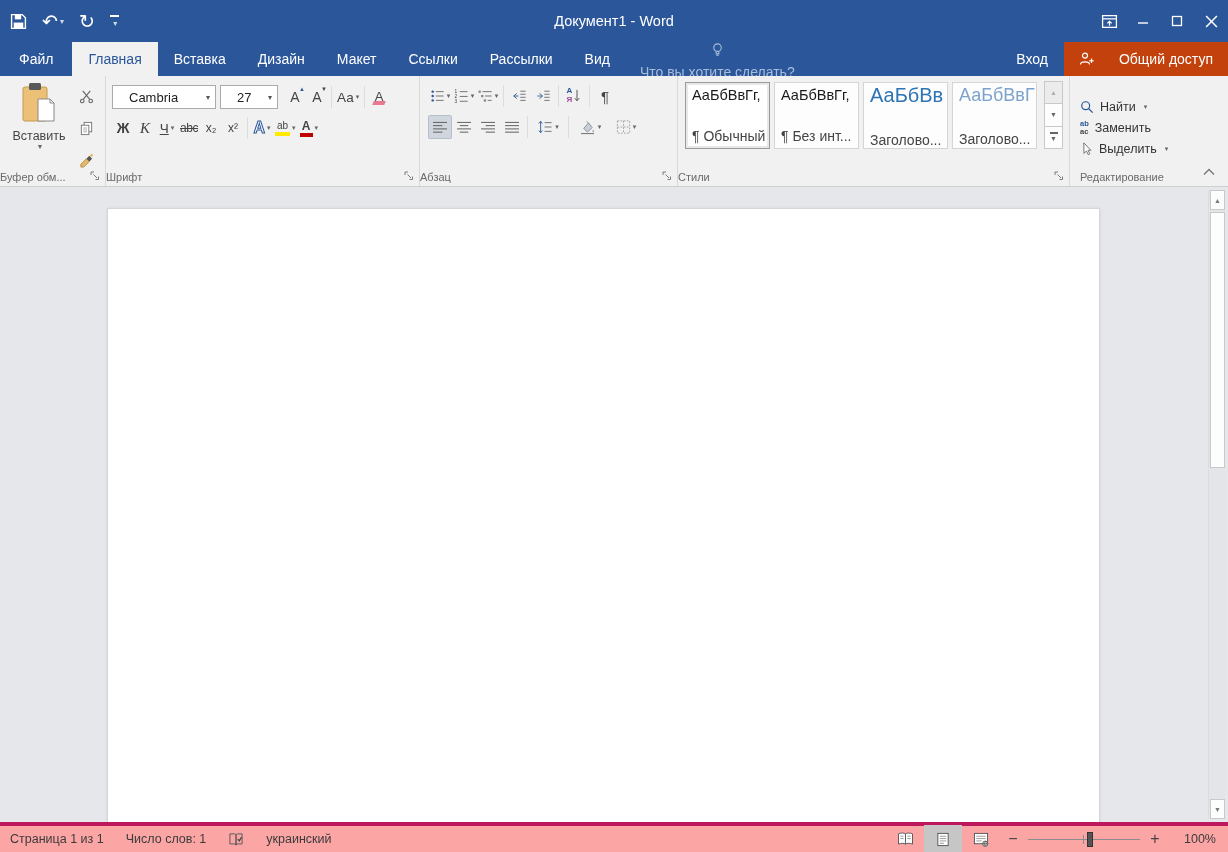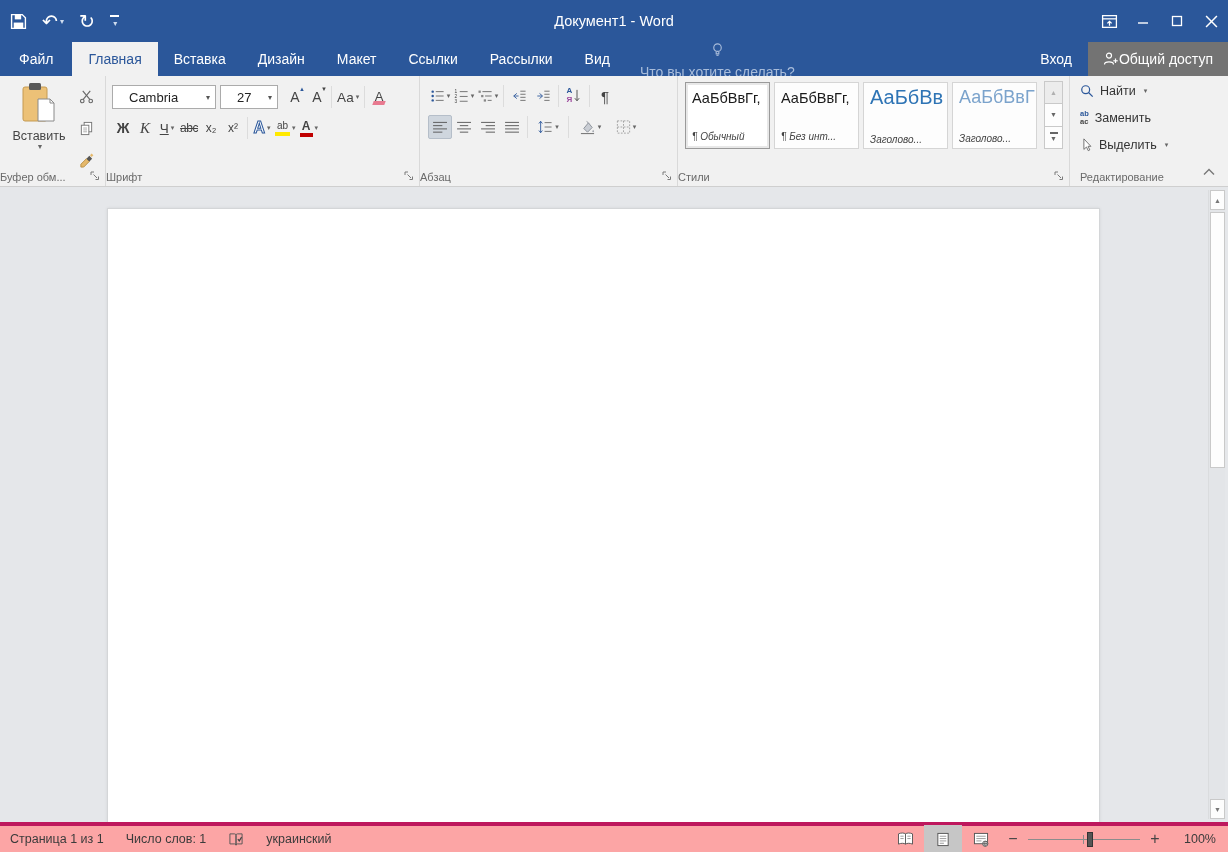--- a/index.html
+++ b/index.html
@@ -20,21 +20,21 @@
   .win-btn { width:34px; height:42px; display:flex; align-items:center; justify-content:center; font-size:15px; }
 
   
   .tabrow { position:absolute; left:0; top:42px; width:1228px; height:34px; background:#2b579a;
     display:flex; align-items:stretch; color:#fff; font-size:14px; }
   .tab { display:flex; align-items:center; padding:0 16px; white-space:nowrap; }
   .tab-file { padding:0 19px; }
   .tab-active { background:#f1f1f1; color:#2b579a; }
   .tellme { display:flex; align-items:center; gap:7px; margin-left:14px; color:#a8bcda;flex-direction:column; }
   .tab-spacer { flex:1; }
-  .tab-share { background:#737373; display:flex; align-items:center; gap:0; padding:0 15px; }
+  .tab-share { background:#c2410c; display:flex; align-items:center; gap:24px; padding:0 15px; }
 
   
   .ribbon { position:absolute; left:0; top:76px; width:1228px; height:111px; background:#f1f1f1;
     border-bottom:1px solid #cfcfcf; display:flex; color:#444; }
   .rgroup { position:relative; border-right:1px solid #d9d9d9; height:110px; flex:none; }
   .rgroup-label { position:absolute; bottom:3px; left:0; right:0; text-align:left;
     font-size:11px; color:#6a6a6a; white-space:nowrap; }
   .launcher { position:absolute; bottom:4px; right:4px; width:11px; height:11px; }
   .rbtn { display:flex; align-items:center; justify-content:center; border-radius:2px; }
   .drop { font-size:7px; color:#666; margin-left:2px; }
@@ -85,32 +85,32 @@
   .sort-letters .a { color:#2b579a; } .sort-letters .ya { color:#9e4a9e; }
 
   
   .g-styles { width:392px; }
   .style-cards { display:flex; gap:4px; position:absolute; left:7px; top:6px; }
   .style-card { width:85px; height:67px; background:#fdfdfd; border:1px solid #d5d5d5;
     display:flex; flex-direction:column; justify-content:center; align-items:flex-start;
     padding:4px 6px; overflow:hidden; }
   .style-card.selected { border:1px solid #9a9a9a; box-shadow:0 0 0 2px #e8e8e8 inset; background:#fff; }
   .style-prev { font-size:14.5px; color:#1a1a1a; white-space:nowrap; }
-  .style-name { font-size:10px; color:#444; margin-top:25px; white-space:nowrap;font-style:italic; }
+  .style-name { font-size:14px; color:#444; margin-top:25px; white-space:nowrap; }
   .style-card.h1 .style-prev { font-size:20px; color:#2e74b5; }
   .style-card.h2 .style-prev { font-size:18px; color:#7ba3cc; }
   .styles-strip { position:absolute; right:6px; top:6px; width:19px; height:67px; display:flex; flex-direction:column; }
   .strip-btn { flex:1; border:1px solid #c9c9c9; background:#fdfdfd; display:flex; flex-direction:column;
     align-items:center; justify-content:center; font-size:7px; color:#666; margin-top:-1px; }
   .strip-btn.dis { background:#ececec; color:#b0b0b0; }
   .strip-btn .morebar { width:8px; height:1.5px; background:#666; margin-bottom:1.5px; }
 
   
   .g-edit { flex:1; border-right:none; }
-  .edit-items { position:absolute; left:10px; top:4px; display:flex; flex-direction:column; gap:6px; }
+  .edit-items { position:absolute; left:10px; top:20px; display:flex; flex-direction:column; }
   .edit-item { display:flex; align-items:center; gap:6px; height:21px; font-size:12.5px; color:#333; }
   .replace-icon { display:flex; flex-direction:column; line-height:1; font-size:7.5px; font-weight:bold; }
   .replace-icon .t { color:#2b579a; } .replace-icon .b { color:#444; }
   .collapse-ribbon { position:absolute; right:10px; bottom:6px; width:18px; height:16px;
     display:flex; align-items:center; justify-content:center; }
 
   
   .doc-area { position:absolute; left:0; top:187px; width:1228px; height:635px; background:#e5e7ea; overflow:hidden; }
   .page { position:absolute; left:107px; top:21px; width:993px; height:700px; background:#fff;
     border:1px solid #d4d6d8; box-shadow:0 0 3px rgba(0,0,0,.08); }

